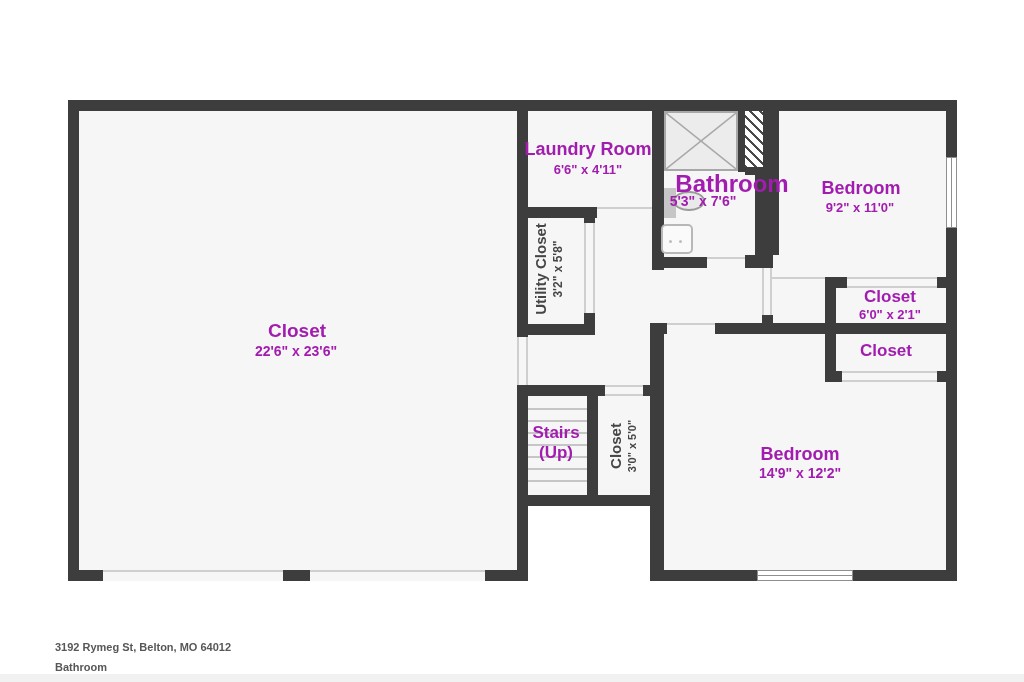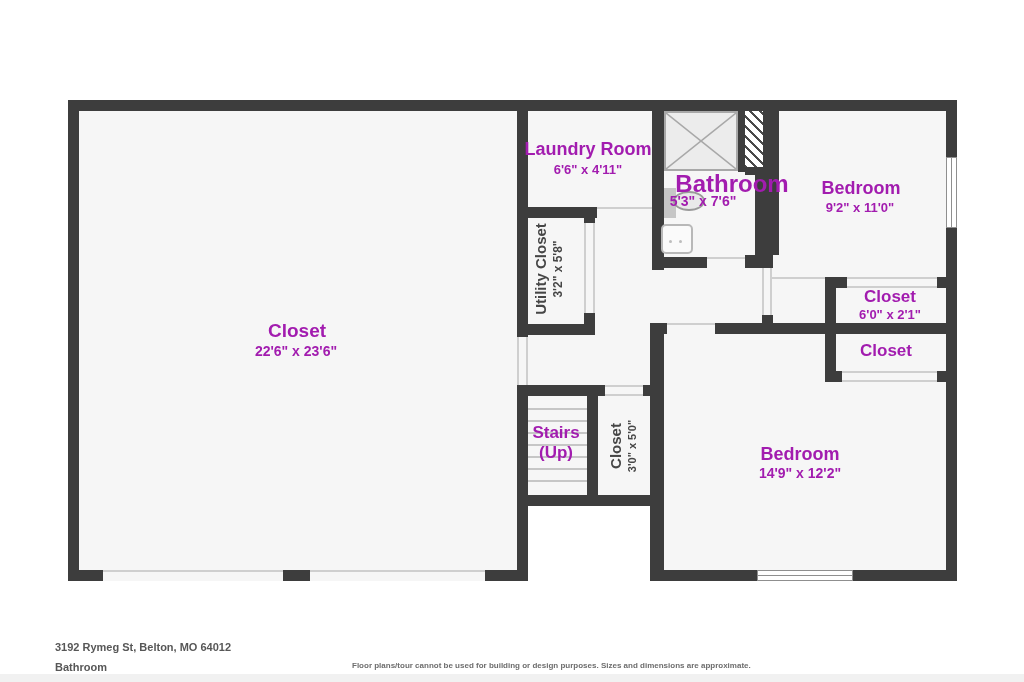--- a/index.html
+++ b/index.html
@@ -155,16 +155,15 @@
   <div class="vlbl" style="left:623px;top:446px;">
     <div style="font-size:15px;">Closet</div>
     <div style="font-size:11px;">3'0" x 5'0"</div>
   </div>
 
   <div class="lbl" style="left:800px;top:454px;font-size:18px;">Bedroom</div>
   <div class="lbl" style="left:800px;top:473px;font-size:14px;">14'9" x 12'2"</div>
 
   <div class="addr">3192 Rymeg St, Belton, MO 64012</div>
   <div class="level">Bathroom</div>
-  <div class="disclaimer">Floor plans/tour cannot be used for building or design purposes. Sizes and dimensions are approximate.</div>
   <div class="footer-bar"></div>
 
 </div>
 
 </body></html>

